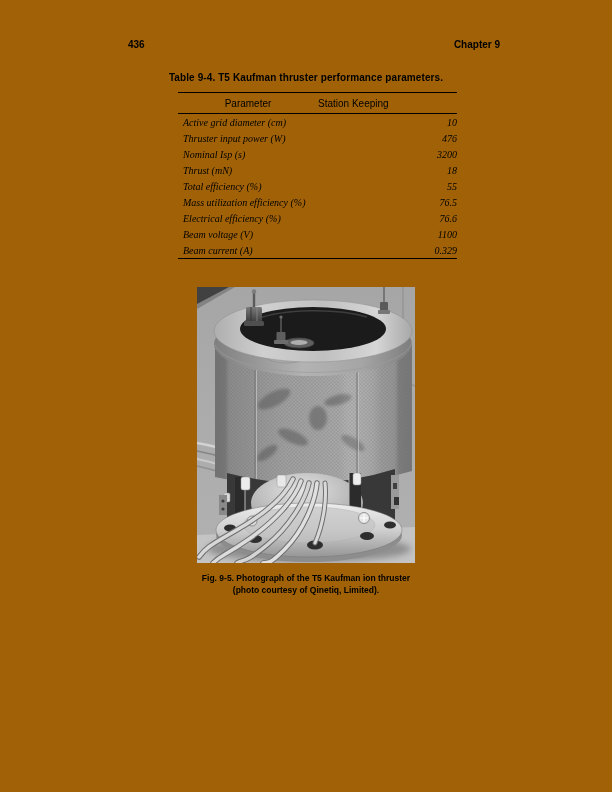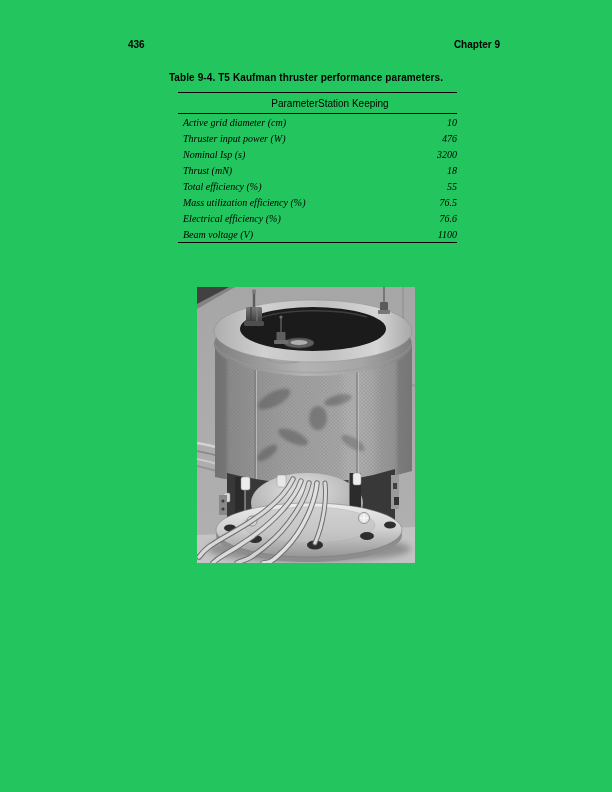--- a/index.html
+++ b/index.html
@@ -1,36 +1,36 @@
 <!DOCTYPE html>
 <html><head>
 <meta charset="utf-8">
 <style>
   html,body { margin:0; padding:0; background:#ffffff; }
   .page {
-    position:relative; width:612px; height:792px; background:#22c55e;
+    position:relative; width:612px; height:792px; background:#a16207;
     font-family:"Liberation Sans", sans-serif; color:#000;
     overflow:hidden;
   }
   .hdr-left  { position:absolute; left:128px; top:39px; font-size:10px; font-weight:bold; }
   .hdr-right { position:absolute; right:112px; top:39px; font-size:10px; font-weight:bold; }
 
   .tbl-title {
     position:absolute; left:100px; width:412px; top:72px;
     text-align:center; font-size:10px; font-weight:bold; letter-spacing:0.1px;
   }
   .tbl {
     position:absolute; left:178px; top:92px; width:279px;
     border-top:1.5px solid #000; border-bottom:1.5px solid #000;
   }
   .tbl-head {
     display:flex; align-items:center; height:20px;
     border-bottom:1px solid #000; font-size:10px;
   }
-  .tbl-head .c1 { width:140px; text-align:right; }
+  .tbl-head .c1 { width:140px; text-align:center; }
   .tbl-head .c2 { width:139px; }
   .trow {
     display:flex; align-items:center; height:16px;
     font-family:"Liberation Serif", serif; font-size:10px;font-style:italic;
   }
   .trow .c1 { width:140px; box-sizing:border-box; padding-left:5px; }
   .trow .c2 { width:139px; text-align:right; }
 
   .photo { position:absolute; left:197px; top:287px; width:218px; height:276px; }
   .photo svg { display:block; }
@@ -79,20 +79,24 @@
       <div class="c1">Mass utilization efficiency (%)</div>
       <div class="c2">76.5</div>
     </div>
     <div class="trow">
       <div class="c1">Electrical efficiency (%)</div>
       <div class="c2">76.6</div>
     </div>
     <div class="trow">
       <div class="c1">Beam voltage (V)</div>
       <div class="c2">1100</div>
+    </div>
+    <div class="trow">
+      <div class="c1">Beam current (A)</div>
+      <div class="c2">0.329</div>
     </div>
   </div>
 
   <div class="photo">
     <svg width="218" height="276" viewBox="0 0 218 276" xmlns="http://www.w3.org/2000/svg">
       <defs>
         <linearGradient id="wallG" x1="0" y1="0" x2="0" y2="1">
           <stop offset="0" stop-color="#a6a6a6"></stop>
             <stop offset="1" stop-color="#b1b1b1"></stop>
         </linearGradient>
@@ -266,14 +270,18 @@
         </g>
         <g>
           <rect x="186.2" y="0" width="1.6" height="16" fill="#6a6a6a"></rect>
           <rect x="183" y="15" width="8" height="9" rx="1" fill="#5a5a5a"></rect>
           <rect x="181" y="23" width="12" height="4" rx="1" fill="#777777"></rect>
         </g>
       </g>
     </svg>
   </div>
 
+  <div class="fig-caption">
+    <div>Fig. 9-5. Photograph of the T5 Kaufman ion thruster</div>
+    <div>(photo courtesy of Qinetiq, Limited).</div>
+  </div>
 
 </div>
 
 </body></html>

